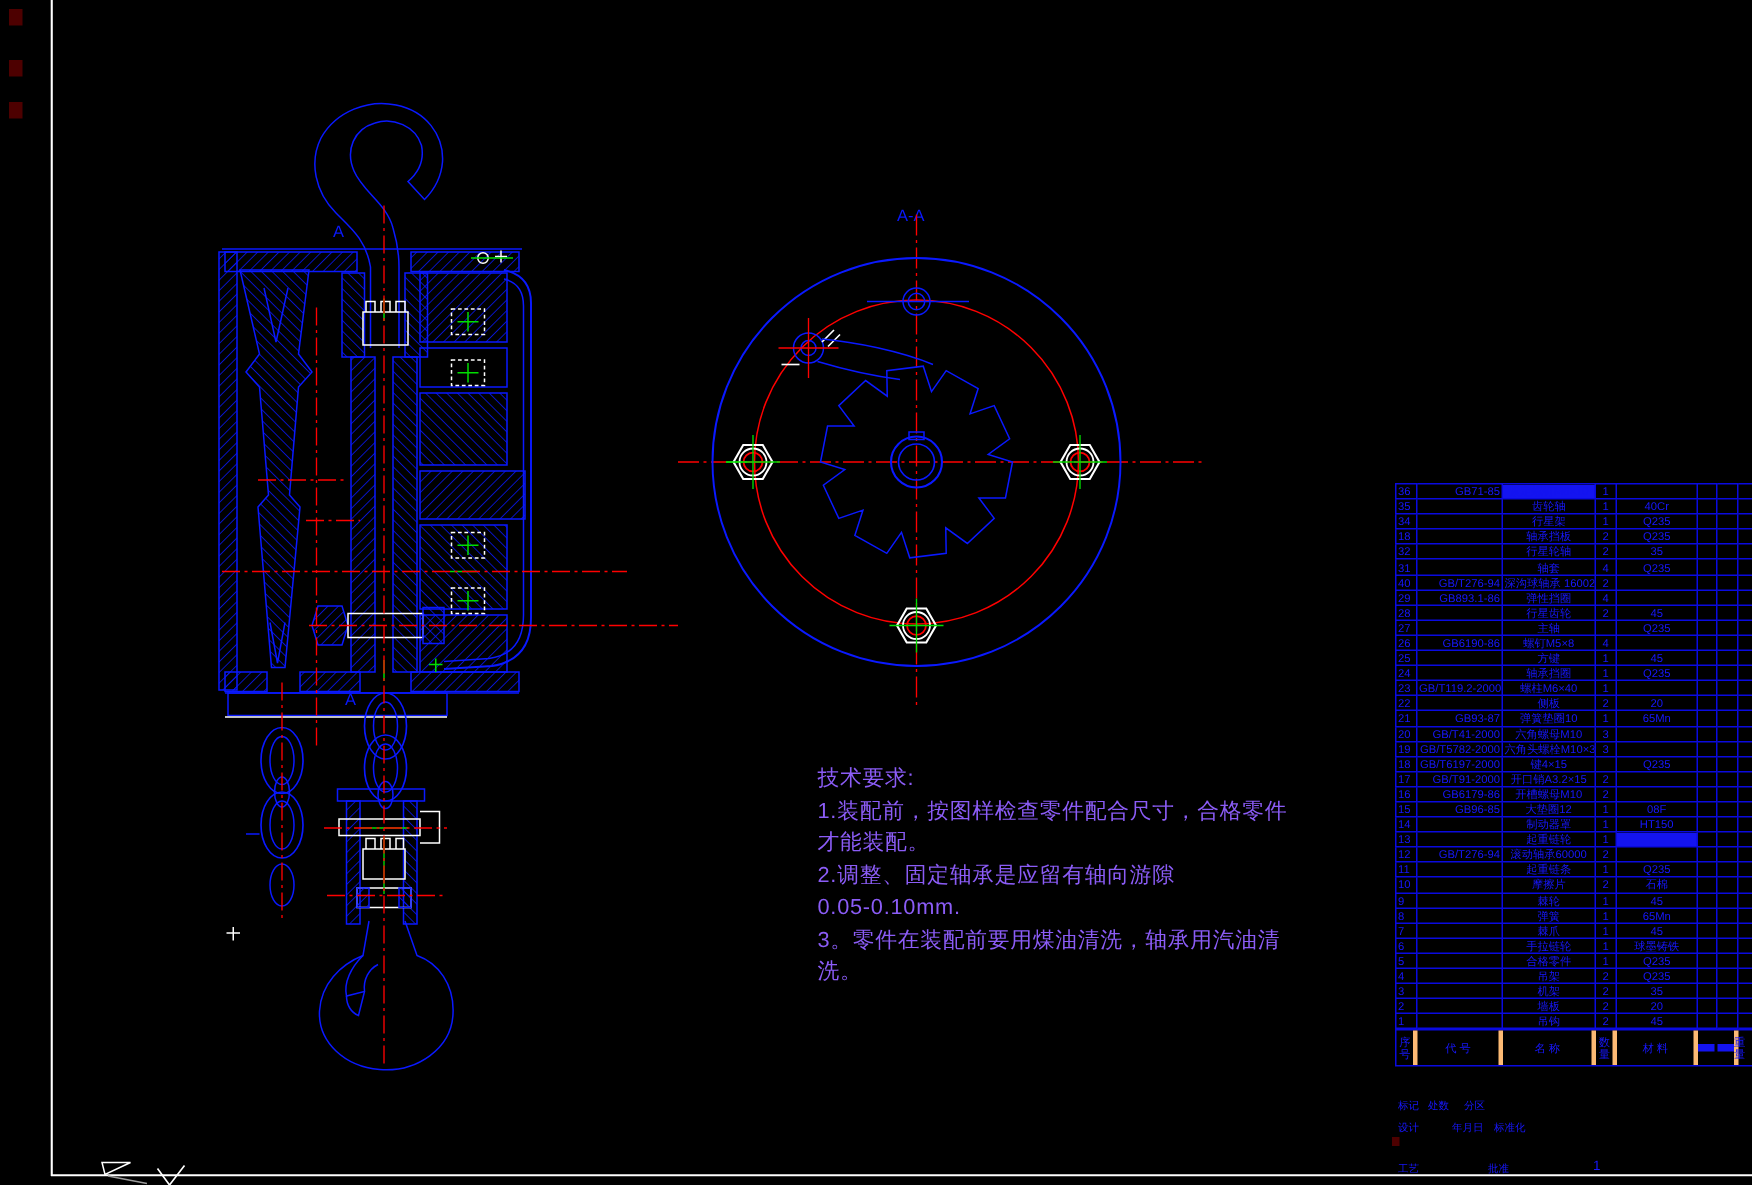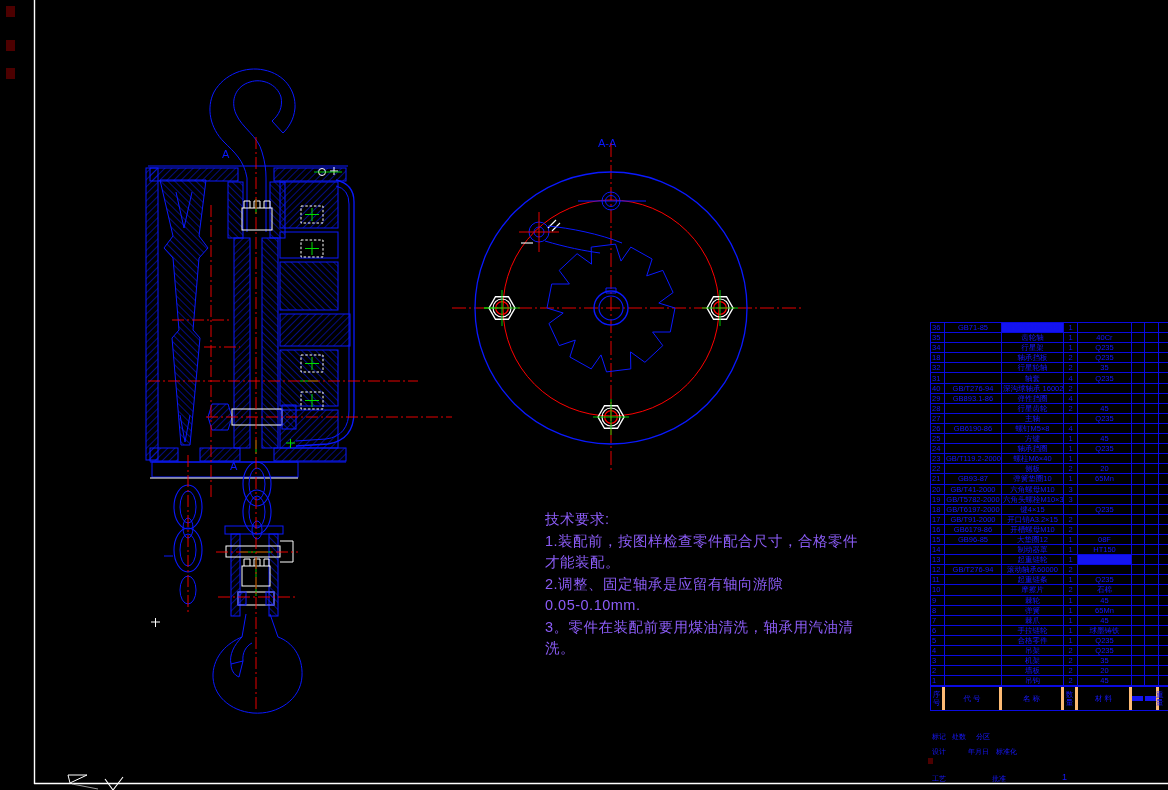--- a/index.html
+++ b/index.html
@@ -8,21 +8,21 @@
   svg text{font-family:"Liberation Sans",sans-serif;}
   
   .techreq{position:absolute;left:545px;top:509px;color:#8b5cf6;font-size:14.5px;
            line-height:21.5px;white-space:nowrap;letter-spacing:0.5px;}
   .techreq .t{margin:0;}
   
   #bom{position:absolute;left:930px;top:322px;width:258px;}
   #bom table{border-collapse:collapse;table-layout:fixed;width:258px;}
   #bom td{border:1px solid #0a0ae0;color:#1717ff;font-size:7.5px;height:9.1px;
           padding:0 1px;overflow:hidden;white-space:nowrap;text-align:center;line-height:9px;}
-  #bom td.c-code{text-align:center;margin-top:41px;}
+  #bom td.c-code{text-align:right;margin-top:41px;}
   #bom td.c-num{text-align:left;}
   .hl{background:#1414f0;color:#1414f0 !important;}
   
   #bomhead{position:absolute;left:930px;top:686px;width:258px;height:25px;
            border:1px solid #0a0ae0;box-sizing:border-box;display:flex;color:#1717ff;}
   #bomhead .hc{border-right:3px solid #fdba74;box-sizing:border-box;display:flex;
                align-items:center;justify-content:center;font-size:7.5px;line-height:8px;
                text-align:center;}
   #bomhead .wt{justify-content:space-between;padding:1px 0;}
   #bomhead .boxes{display:flex;gap:2px;}

